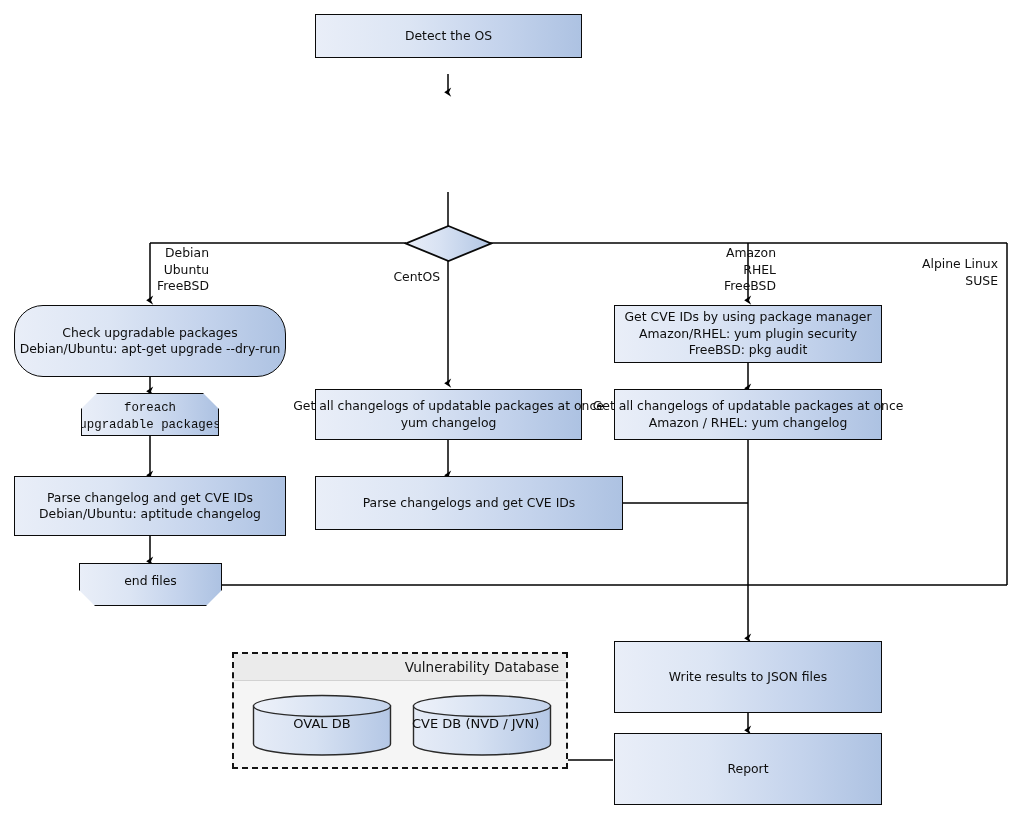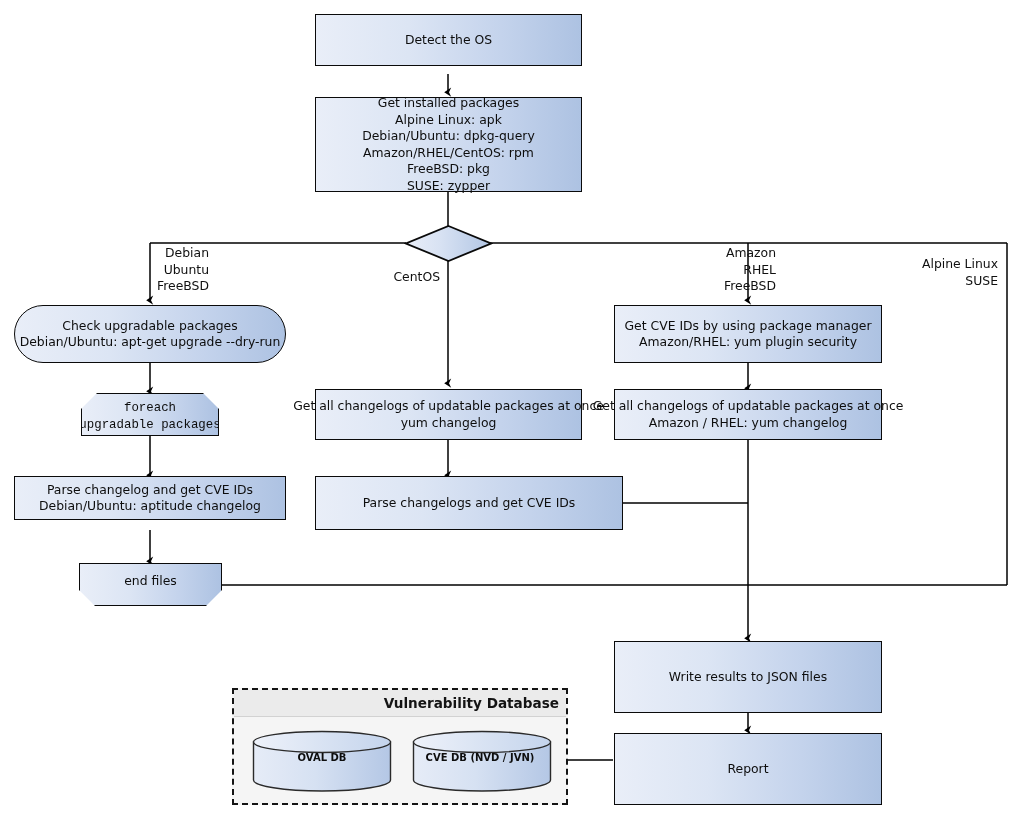--- a/index.html
+++ b/index.html
@@ -101,21 +101,21 @@
 
   
   .cyl {
     position: absolute;
   }
   .cyl-label {
     position: absolute;
     left: 0;
     width: 100%;
     text-align: center;
-    font-size: 10px;
+    font-size: 13px;
     color: #0d0d0d;
     white-space: nowrap;
     pointer-events: none;
   }
 </style>
 </head>
 <body>
 
 <div id="canvas">
 
@@ -155,34 +155,24 @@
       <path d="M748,363 L748,388" marker-end="url(#arrow)"></path>
 
       <path d="M748,440 L748,638" marker-end="url(#arrow)"></path>
 
       <path d="M748,696 L748,730" marker-end="url(#arrow)"></path>
 
       <path d="M568,760 L613,760"></path>
     </g>
   </svg>
 
-  <div class="node box" style="left:315px; top:14px; width:267px; height:52px;">
+  <div class="node box" style="left:315px; top:14px; width:267px; height:44px;">
     <span class="node-text">Detect the OS</span>
   </div>
 
-  <div class="node box" style="left:315px; top:97px; width:267px; height:95px;">
-    <span class="node-text">
-      <span class="l">Get installed packages</span>
-      <span class="l">Alpine Linux: apk</span>
-      <span class="l">Debian/Ubuntu: dpkg-query</span>
-      <span class="l">Amazon/RHEL/CentOS: rpm</span>
-      <span class="l">FreeBSD: pkg</span>
-      <span class="l">SUSE: zypper</span>
-    </span>
-  </div>
 
   <svg class="diamond" style="left:404px; top:224px;" width="89" height="39" viewBox="0 0 89 39" xmlns="http://www.w3.org/2000/svg">
     <defs>
       <linearGradient id="dgrad" x1="0" y1="0" x2="1" y2="0">
         <stop offset="0%" stop-color="#e9eef8"></stop>
         <stop offset="40%" stop-color="#d8e2f3"></stop>
         <stop offset="100%" stop-color="#b2c6e4"></stop>
       </linearGradient>
     </defs>
     <polygon points="44.5,2 87,19.5 44.5,37 2,19.5" fill="url(#dgrad)" stroke="#0a0a0a" stroke-width="1.8"></polygon>
@@ -202,35 +192,35 @@
     <span class="l">Amazon</span>
     <span class="l">RHEL</span>
     <span class="l">FreeBSD</span>
   </div>
 
   <div class="edge-label align-right" style="left:880px; top:256px; width:118px;">
     <span class="l">Alpine Linux</span>
     <span class="l">SUSE</span>
   </div>
 
-  <div class="node box" style="left:14px; top:305px; width:272px; height:58px;border-radius:29px;">
+  <div class="node box" style="left:14px; top:305px; width:272px; height:72px;border-radius:29px;">
     <span class="node-text">
       <span class="l">Check upgradable packages</span>
       <span class="l">Debian/Ubuntu: apt-get upgrade --dry-run</span>
     </span>
   </div>
 
   <div class="node loop-start" style="left:81px; top:393px; width:138px; height:43px;font-family:Liberation Mono, monospace;">
     <span class="node-text" style="padding-top:4px;">
       <span class="l">foreach</span>
       <span class="l">upgradable  packages</span>
     </span>
   </div>
 
-  <div class="node box" style="left:14px; top:476px; width:272px; height:44px;">
+  <div class="node box" style="left:14px; top:476px; width:272px; height:60px;">
     <span class="node-text">
       <span class="l">Parse changelog and get  CVE IDs</span>
       <span class="l">Debian/Ubuntu: aptitude changelog</span>
     </span>
   </div>
 
   <div class="node loop-end" style="left:79px; top:563px; width:143px; height:43px;">
     <span class="node-text" style="padding-bottom:7px;">end files</span>
   </div>
 
@@ -242,39 +232,40 @@
   </div>
 
   <div class="node box" style="left:315px; top:476px; width:308px; height:54px;">
     <span class="node-text">Parse changelogs and get CVE IDs</span>
   </div>
 
   <div class="node box" style="left:614px; top:305px; width:268px; height:58px;">
     <span class="node-text">
       <span class="l">Get CVE IDs by using package manager</span>
       <span class="l">Amazon/RHEL: yum plugin security</span>
+      <span class="l">FreeBSD: pkg audit</span>
     </span>
   </div>
 
   <div class="node box" style="left:614px; top:389px; width:268px; height:51px;">
     <span class="node-text" style="position:absolute; left:50%; transform:translateX(-50%); width:max-content;">
       <span class="l">Get all changelogs of updatable packages at once</span>
       <span class="l">Amazon / RHEL: yum changelog</span>
     </span>
   </div>
 
   <div class="node box" style="left:614px; top:641px; width:268px; height:72px;">
     <span class="node-text">Write results to JSON files</span>
   </div>
 
   <div class="node box" style="left:614px; top:733px; width:268px; height:72px;">
     <span class="node-text">Report</span>
   </div>
 
-  <div class="db-group" style="left:232px; top:688px; width:336px; height:117px;font-weight:bold;">
+  <div class="db-group" style="left:232px; top:652px; width:336px; height:117px;">
     <div class="db-group-title">Vulnerability Database</div>
 
     <svg class="cyl" style="left:18px; top:40px;" width="140" height="62" viewBox="0 0 140 62" xmlns="http://www.w3.org/2000/svg">
       <defs>
         <linearGradient id="cgrad" x1="0" y1="0" x2="1" y2="0">
           <stop offset="0%" stop-color="#e6ecf7"></stop>
           <stop offset="45%" stop-color="#d6e1f2"></stop>
           <stop offset="100%" stop-color="#b4c7e5"></stop>
         </linearGradient>
         <linearGradient id="cgradTop" x1="0" y1="0" x2="1" y2="0">
@@ -284,16 +275,16 @@
       </defs>
       <path d="M1.5,12 L1.5,50 A68.5,11 0 0 0 138.5,50 L138.5,12 Z" fill="url(#cgrad)" stroke="#2a2a2a" stroke-width="1.4"></path>
       <ellipse cx="70" cy="12" rx="68.5" ry="10.5" fill="url(#cgradTop)" stroke="#2a2a2a" stroke-width="1.4"></ellipse>
     </svg>
     <div class="cyl-label" style="left:18px; top:62px; width:140px;">OVAL DB</div>
 
     <svg class="cyl" style="left:178px; top:40px;" width="140" height="62" viewBox="0 0 140 62" xmlns="http://www.w3.org/2000/svg">
       <path d="M1.5,12 L1.5,50 A68.5,11 0 0 0 138.5,50 L138.5,12 Z" fill="url(#cgrad)" stroke="#2a2a2a" stroke-width="1.4"></path>
       <ellipse cx="70" cy="12" rx="68.5" ry="10.5" fill="url(#cgradTop)" stroke="#2a2a2a" stroke-width="1.4"></ellipse>
     </svg>
-    <div class="cyl-label" style="left:178px; top:62px; width:136px;">CVE DB (NVD / JVN)</div>
+    <div class="cyl-label" style="left:178px; top:62px; width:112px;">CVE DB (NVD / JVN)</div>
   </div>
 
 </div>
 
 </body></html>

